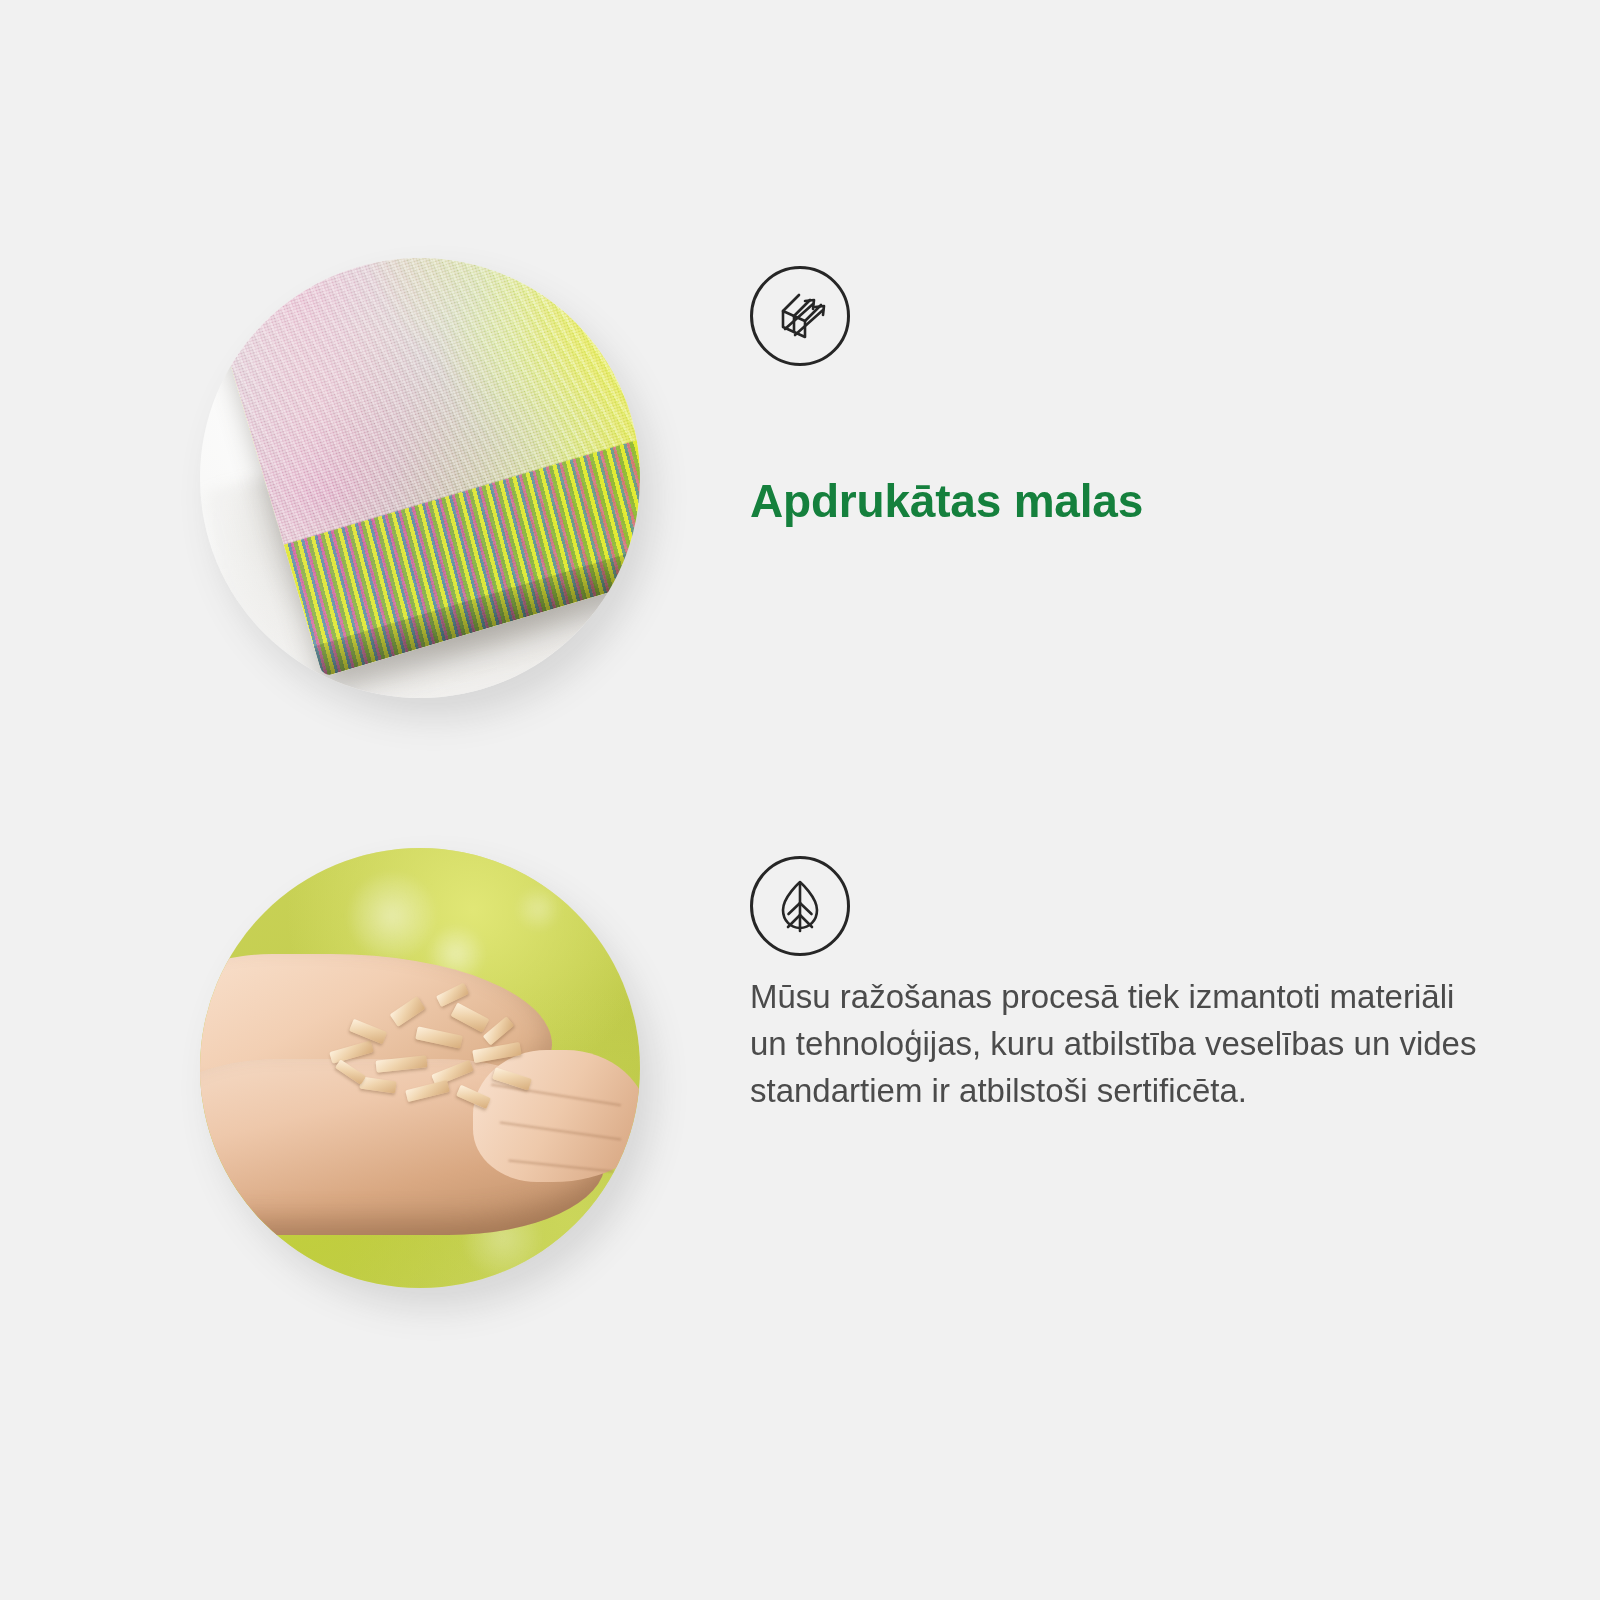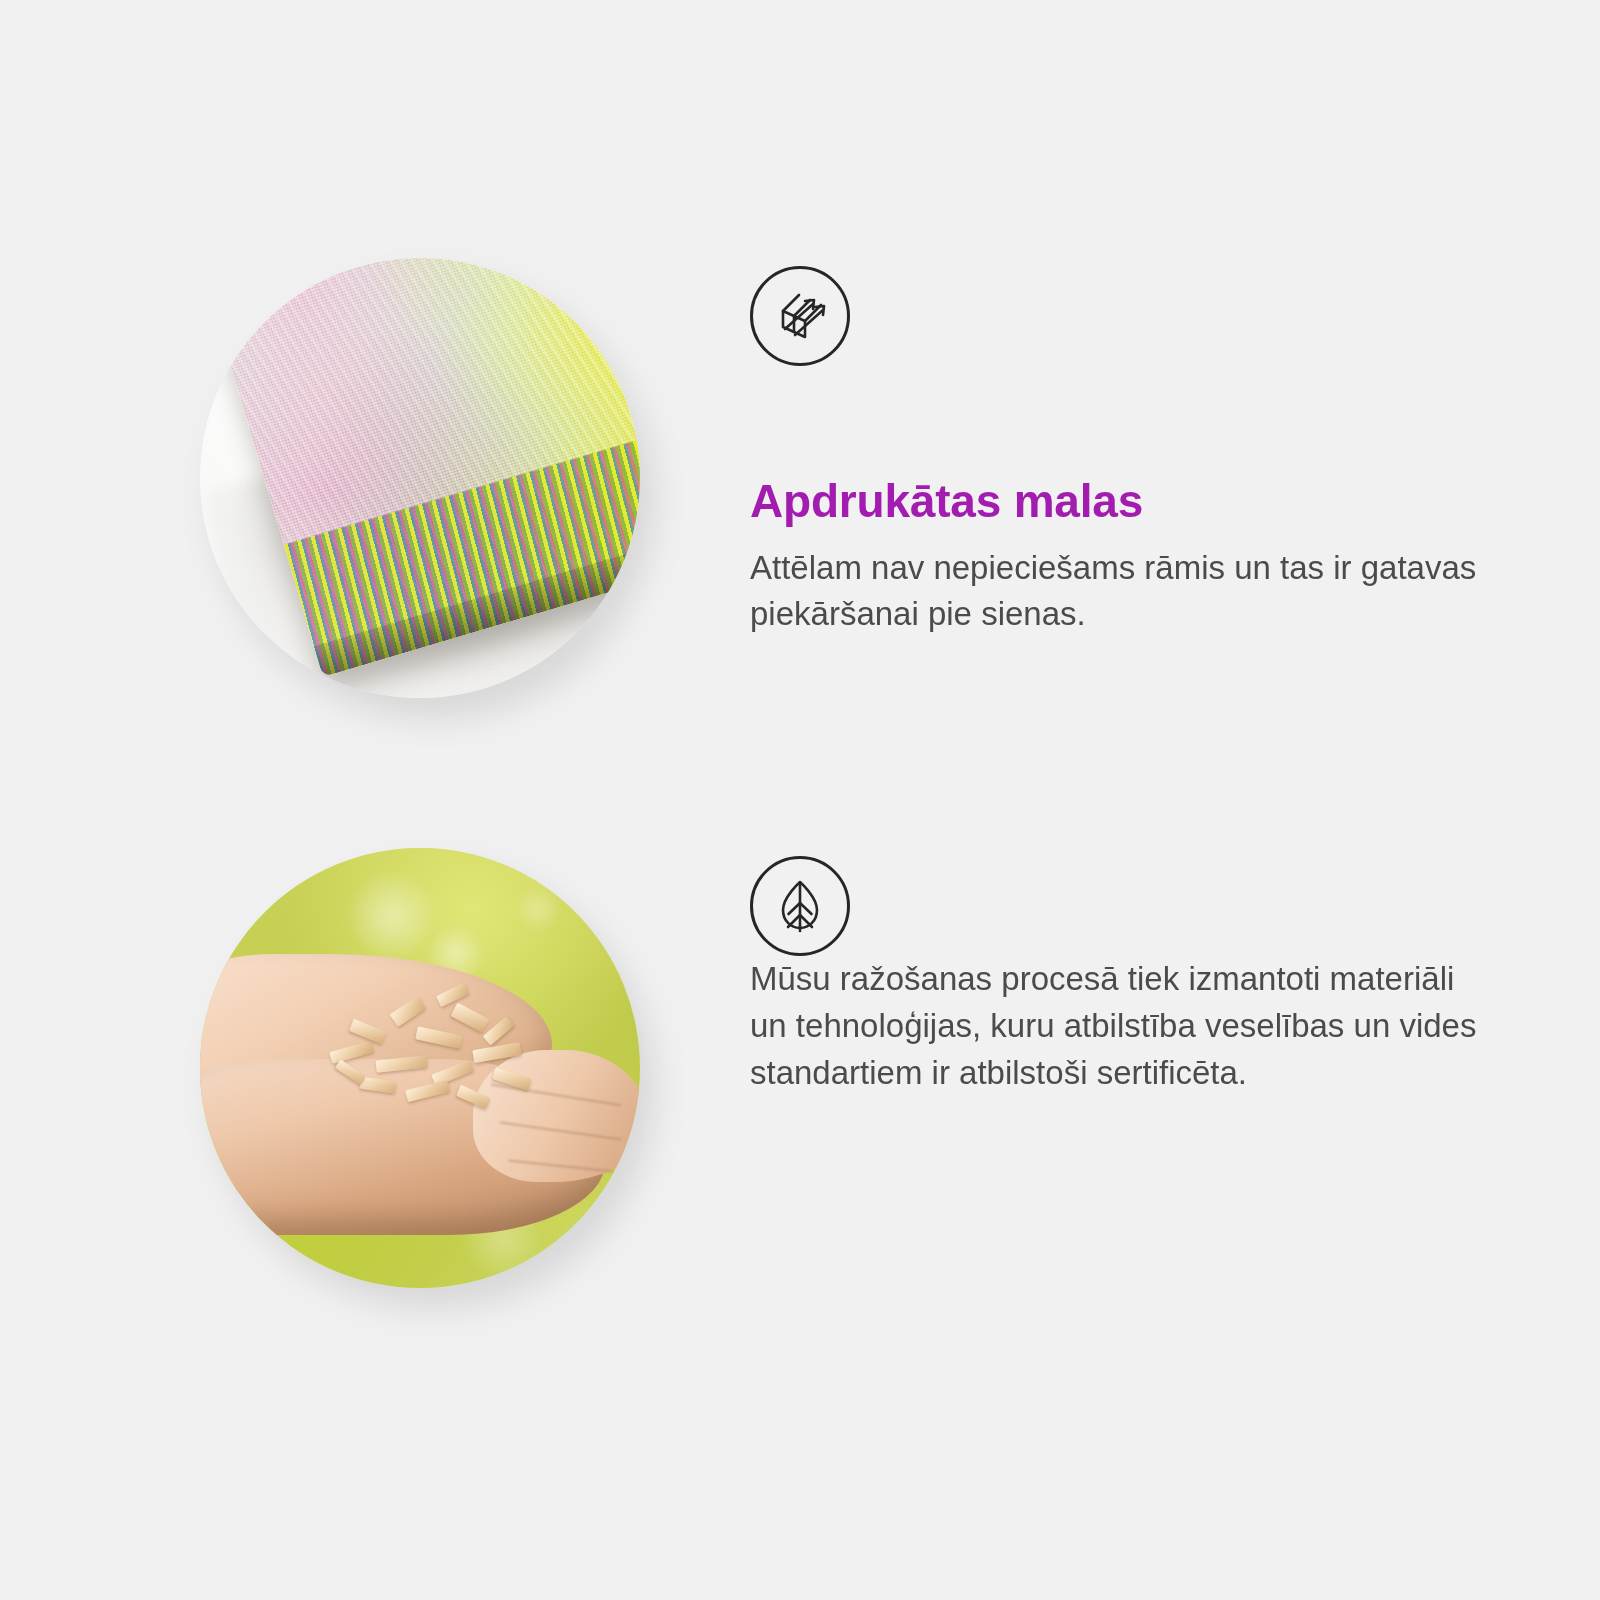--- a/index.html
+++ b/index.html
@@ -216,42 +216,42 @@
     border-radius: 50%;
     border: 3px solid #262626;
     display: flex;
     align-items: center;
     justify-content: center;
   }
 
   .feature-title {
     font-size: 46px;
     font-weight: 700;
-    color: #a21caf;
+    color: #15803d;
     letter-spacing: -.2px;
     line-height: 1.1;
   }
 
   .feature-desc {
     font-size: 33px;
     line-height: 1.42;
     color: #4b4b4b;
     max-width: 730px;
   }
 
   
   #feature-edges  { left: 200px; top: 258px; }
   #feature-edges .copy { margin-left: 90px; }
   #feature-edges .feature-title { margin-top: 110px; }
   #feature-edges .feature-desc  { margin-top: 18px; }
 
   #feature-eco    { left: 200px; top: 848px; }
   #feature-eco .copy { margin-left: 90px; }
   #feature-eco .feature-title { margin-top: 110px; }
-  #feature-eco .feature-desc  { }
+  #feature-eco .feature-desc  { margin-top: 18px; }
 </style>
 </head>
 <body>
 
 <div class="page">
 
   <section class="feature" id="feature-edges">
 
     <div class="media">
       <div class="circle-img">
@@ -276,21 +276,20 @@
           <path d="M14 26 L30 10"></path>
           <path d="M36 36 L52 20"></path>
           <path d="M25 31 L41 15"></path>
           <path d="M16 44 L44 19"></path>
           <path d="M36 16 L45 15 L44 24"></path>
           <path d="M26 50 L54 25"></path>
           <path d="M46 22 L55 21 L54 30"></path>
         </svg>
       </div>
       <h2 class="feature-title">Apdrukātas malas</h2>
-      <p class="feature-desc">Attēlam nav nepieciešams rāmis un tas ir gatavas piekāršanai pie sienas.</p>
     </div>
   </section>
 
   <section class="feature" id="feature-eco">
 
     <div class="media">
       <div class="circle-img">
         <div class="eco-scene">
           <div class="bokeh b1"></div>
           <div class="bokeh b2"></div>

